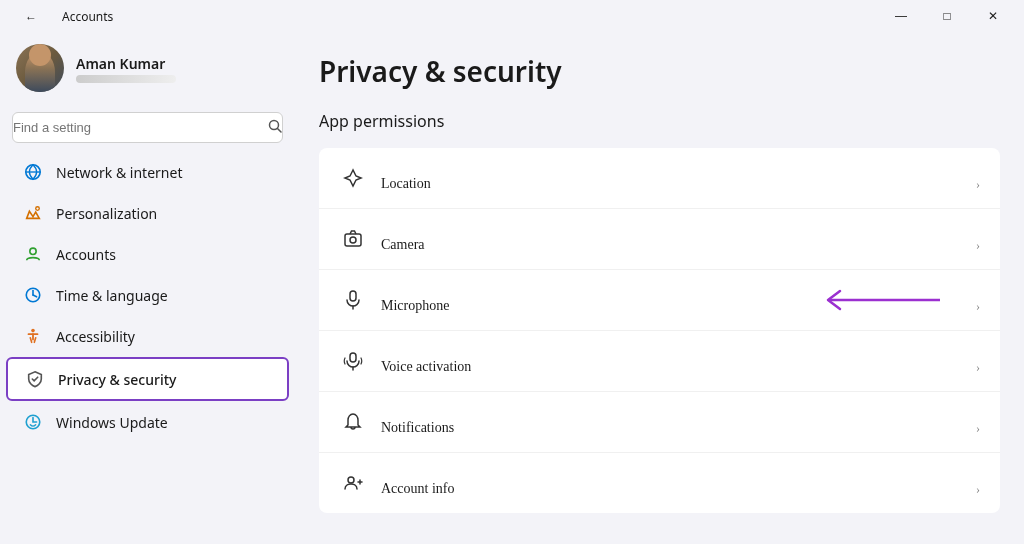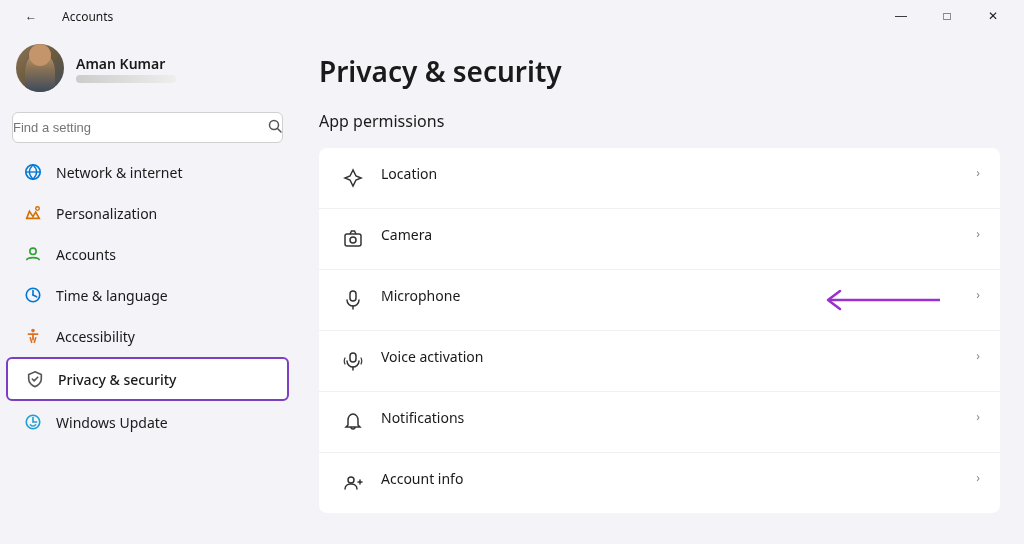--- a/index.html
+++ b/index.html
@@ -192,25 +192,26 @@
     }
 
     .settings-list {
       background: white;
       border-radius: 8px;
       overflow: hidden;
     }
 
     .settings-item {
       display: flex;
-      align-items: flex-start;
+      align-items: flex-end;
       padding: 16px 20px;
       cursor: pointer;
       border-bottom: 1px solid #f0f0f0;
       position: relative;
+      font-family: Liberation Serif, serif;
     }
     .settings-item:last-child { border-bottom: none; }
 
     .settings-item-icon {
       width: 28px;
       height: 28px;
       display: flex;
       align-items: center;
       justify-content: center;
       font-size: 20px;

